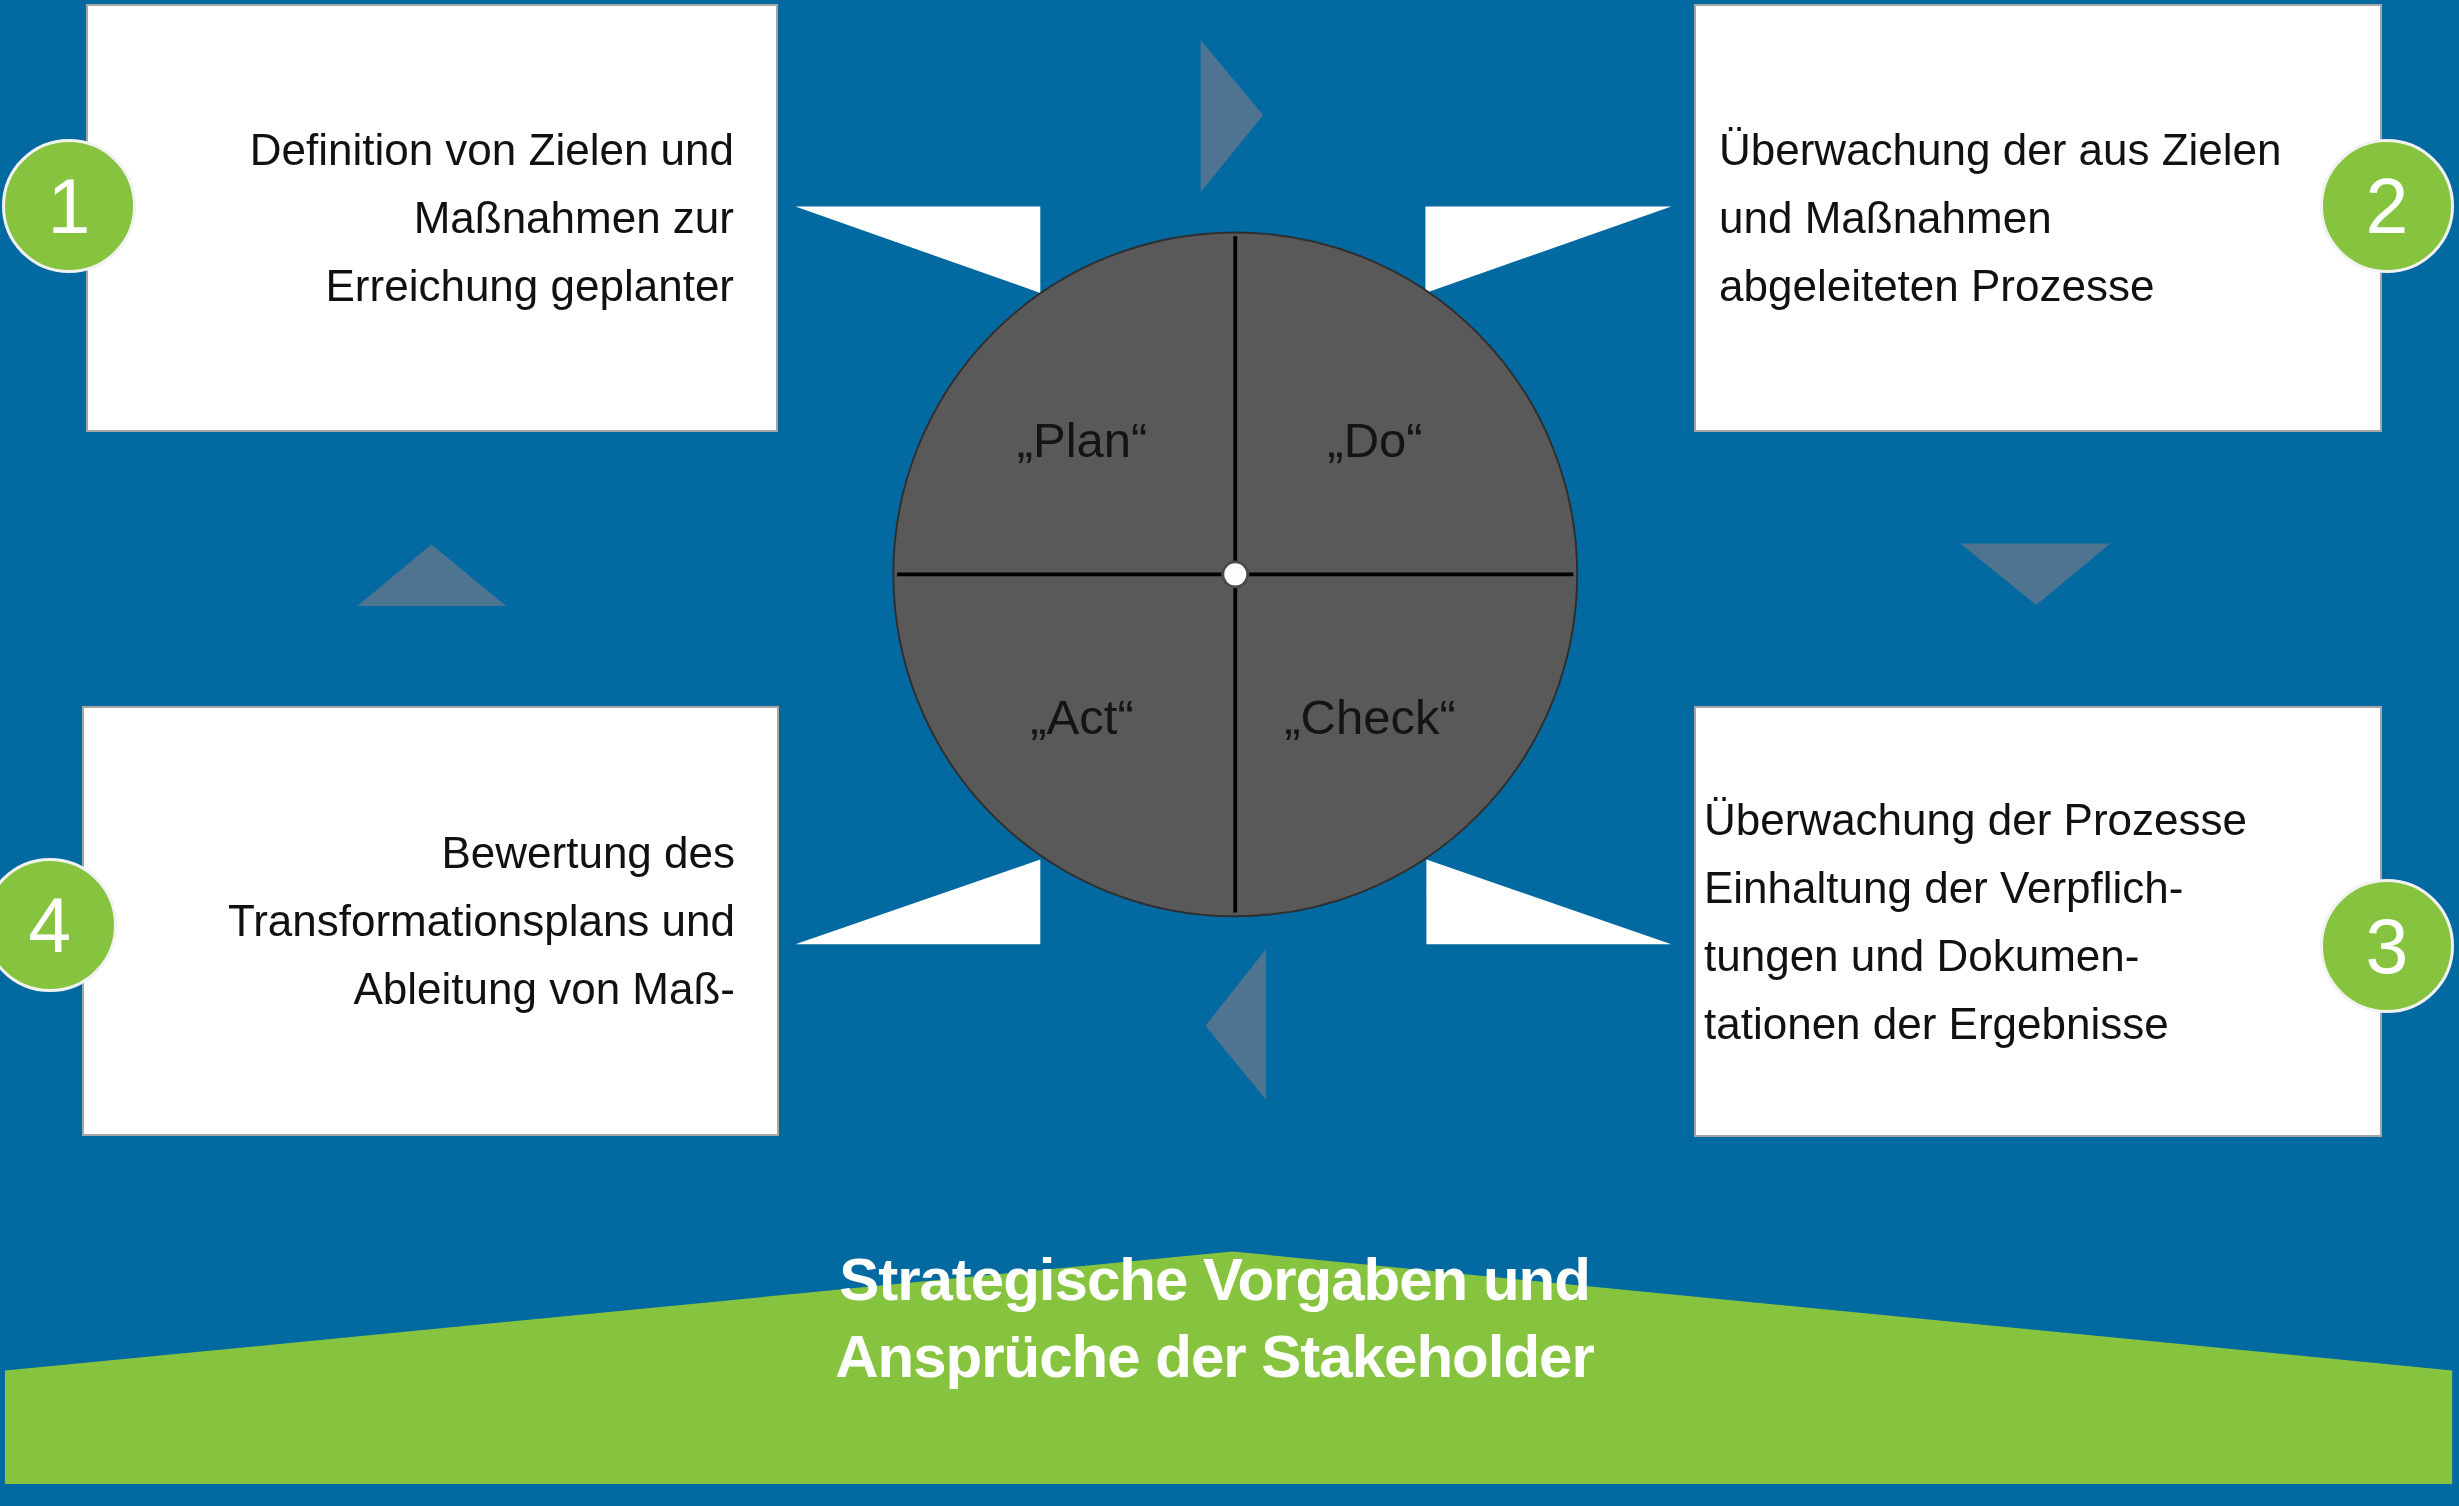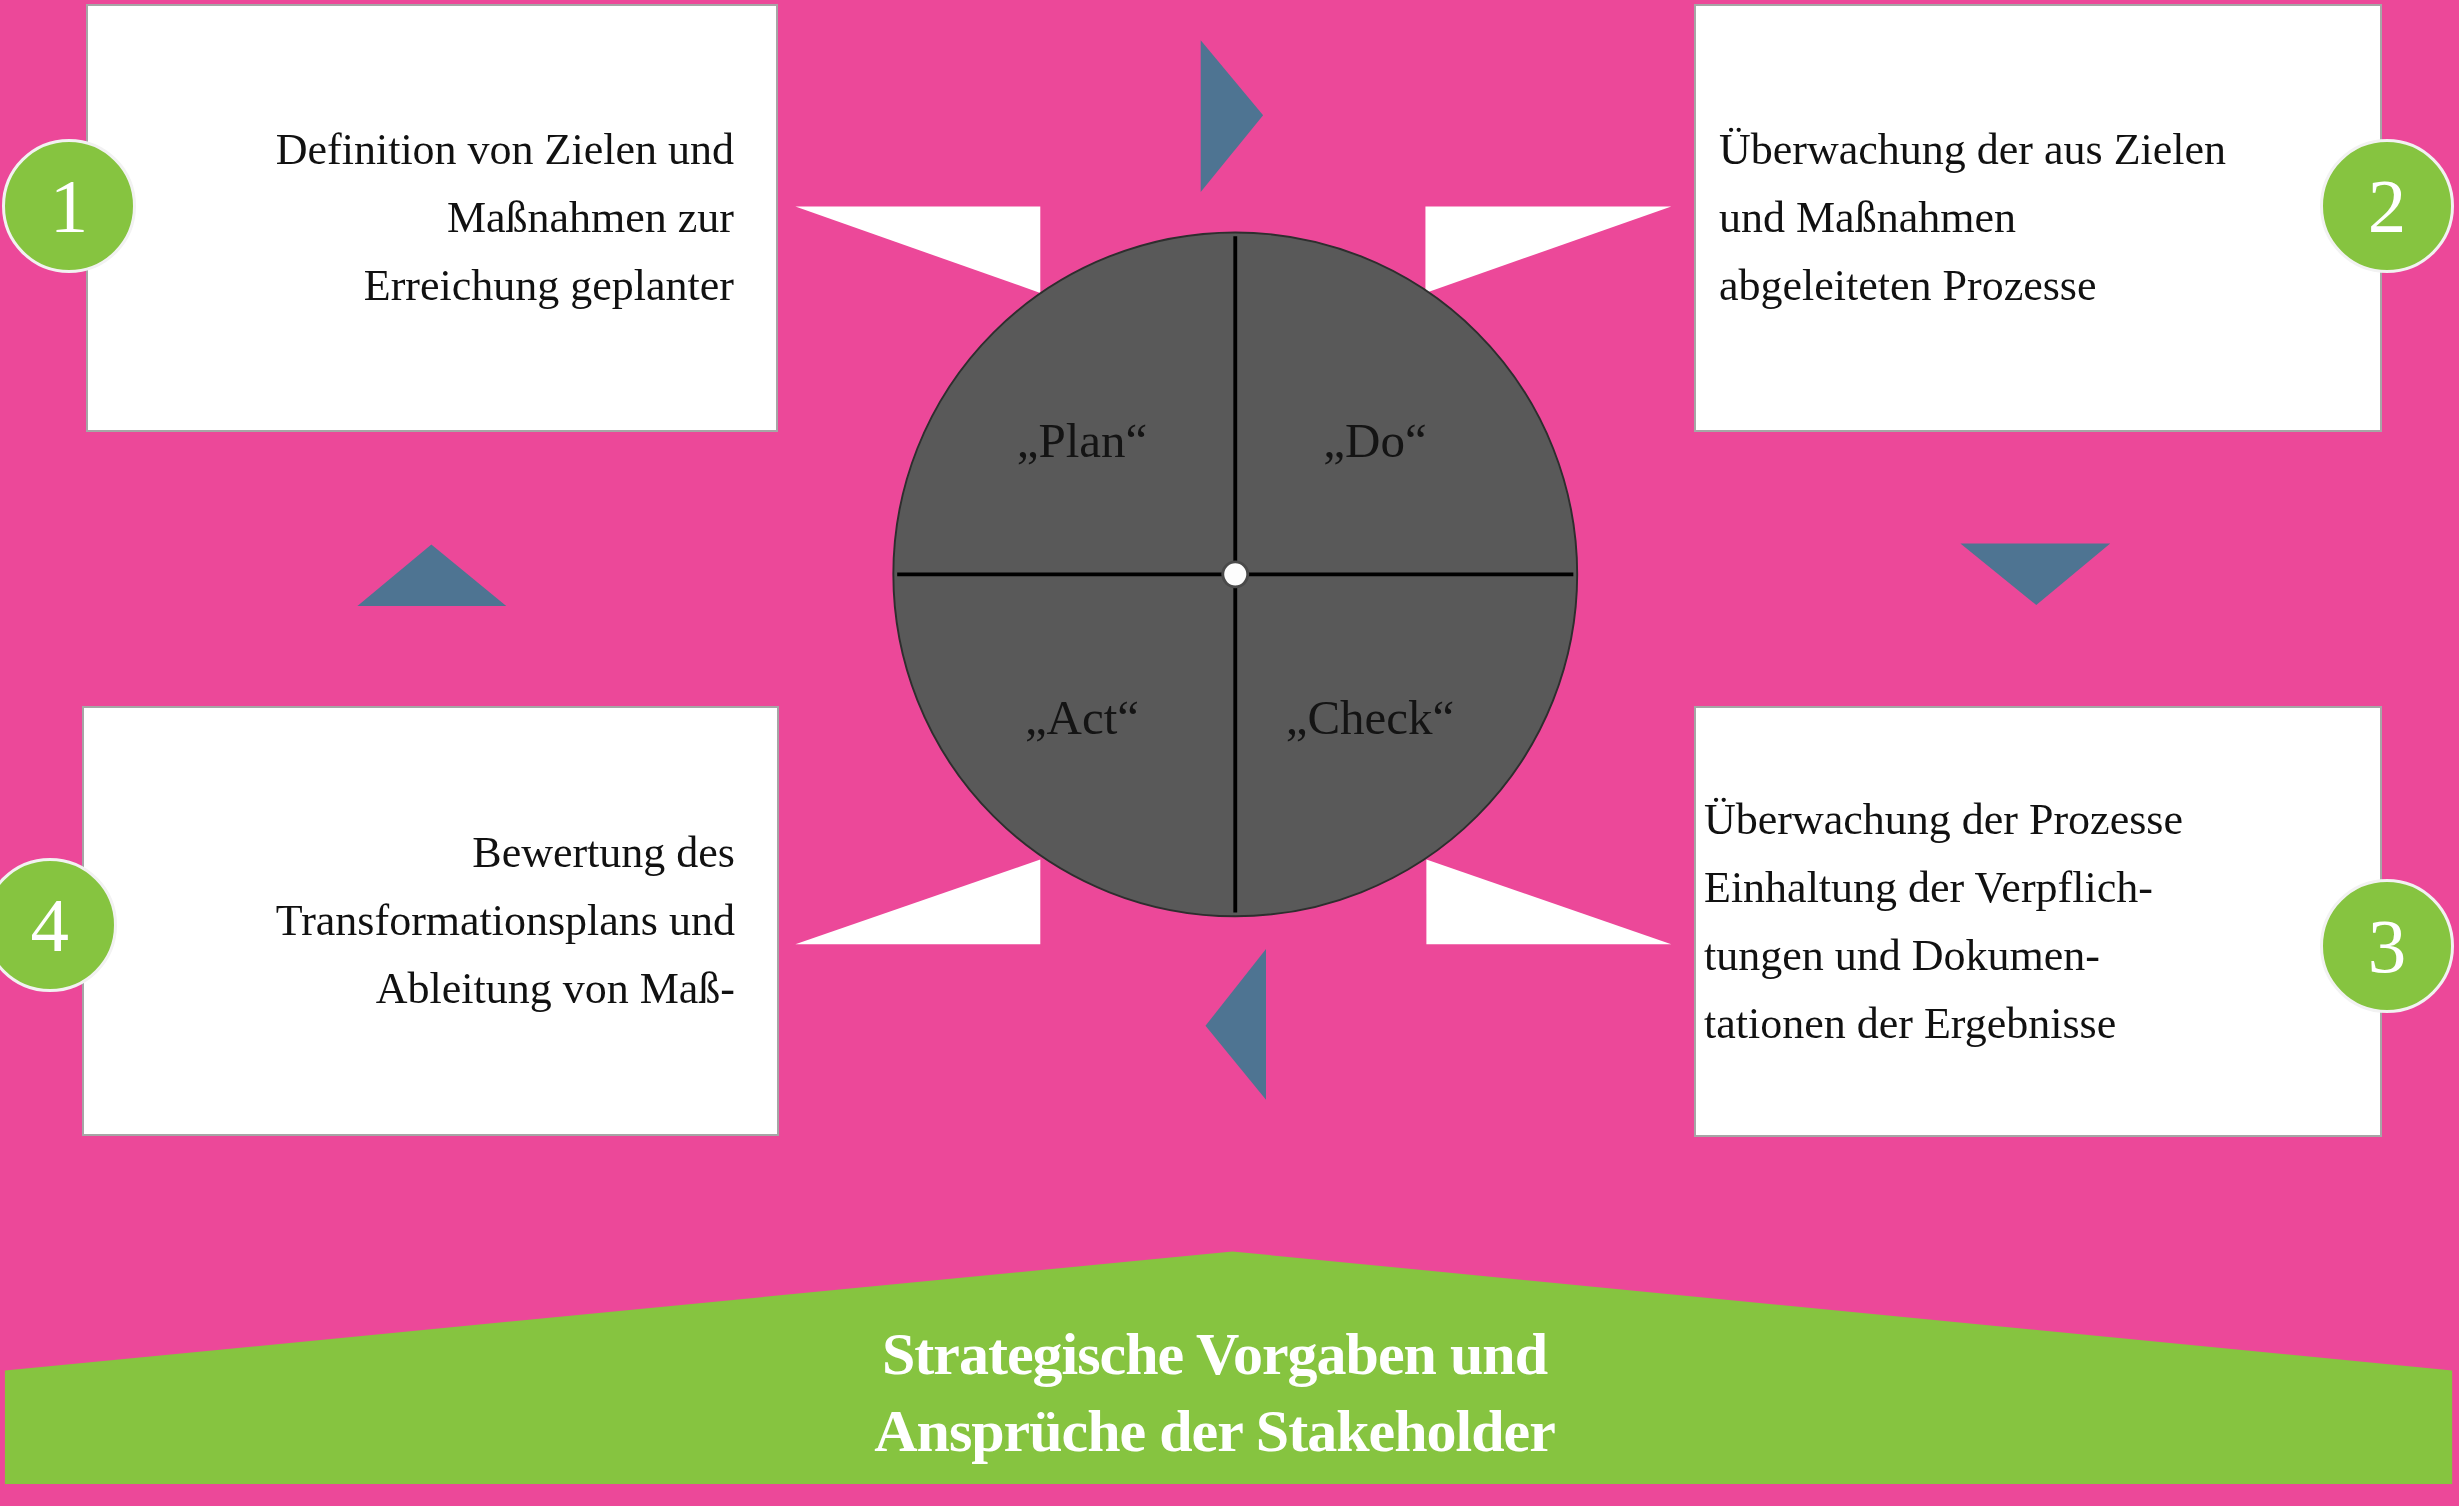--- a/index.html
+++ b/index.html
@@ -1,21 +1,21 @@
 <!DOCTYPE html>
 <html style="--green: #86c440; --steel-blue: #4e7492; --circle-gray: #595959; --box-border: #a6a6a6; --text-dark: #111111; --white: #ffffff;"><head>
 <meta charset="utf-8">
 <style>
   :root{
     --green:#86c440; --steel-blue:#4e7492; --circle-gray:#595959;
     --box-border:#a6a6a6; --text-dark:#111111; --white:#ffffff;
   }
   html,body{margin:0;padding:0;background:#000;}
-  .stage{position:relative;width:2459px;height:1506px;background:#ec4899;overflow:hidden;
-         font-family:Liberation Serif, serif;}
+  .stage{position:relative;width:2459px;height:1506px;background:#0369a1;overflow:hidden;
+         font-family:Liberation Sans, sans-serif;}
   svg.shapes{position:absolute;left:0;top:0;width:2459px;height:1506px;}
   .fill-white{fill:var(--white,#fff);}
   .fill-gray{fill:var(--circle-gray,#595959);stroke:#2e2e2e;stroke-width:2;}
   .fill-blue{fill:var(--steel-blue,#4e7492);}
   .fill-green{fill:var(--green,#86c440);}
   .qline{stroke:#000;stroke-width:4;}
   .cdot{fill:#fdfdfd;stroke:#4a4a4a;stroke-width:3;}
 
   .box{position:absolute;background:var(--white,#fff);border:2.9px solid var(--box-border,#a6a6a6);
        box-sizing:border-box;display:flex;flex-direction:column;justify-content:center;
@@ -36,21 +36,21 @@
   #badge3{left:2320px;top:879px;}
   #badge4{left:-17.3px;top:858px;}
 
   .qlabel{position:absolute;transform:translate(-50%,-50%);color:#141414;
           font-size:49px;white-space:nowrap;}
   #qlabel-plan{left:1082px;top:440px;}
   #qlabel-do{left:1375px;top:440px;}
   #qlabel-act{left:1082px;top:717px;}
   #qlabel-check{left:1370px;top:717px;}
 
-  .banner-text{position:absolute;left:782px;top:1316px;width:865px;text-align:center;
+  .banner-text{position:absolute;left:782px;top:1241px;width:865px;text-align:center;
                color:#fff;font-weight:bold;font-size:60px;line-height:77px;letter-spacing:-1px;}
   .banner-text .bnline{white-space:nowrap;}
 </style>
 </head>
 <body>
 
 <div class="stage">
 
   <svg class="shapes" viewBox="0 0 2560 1568">
 

